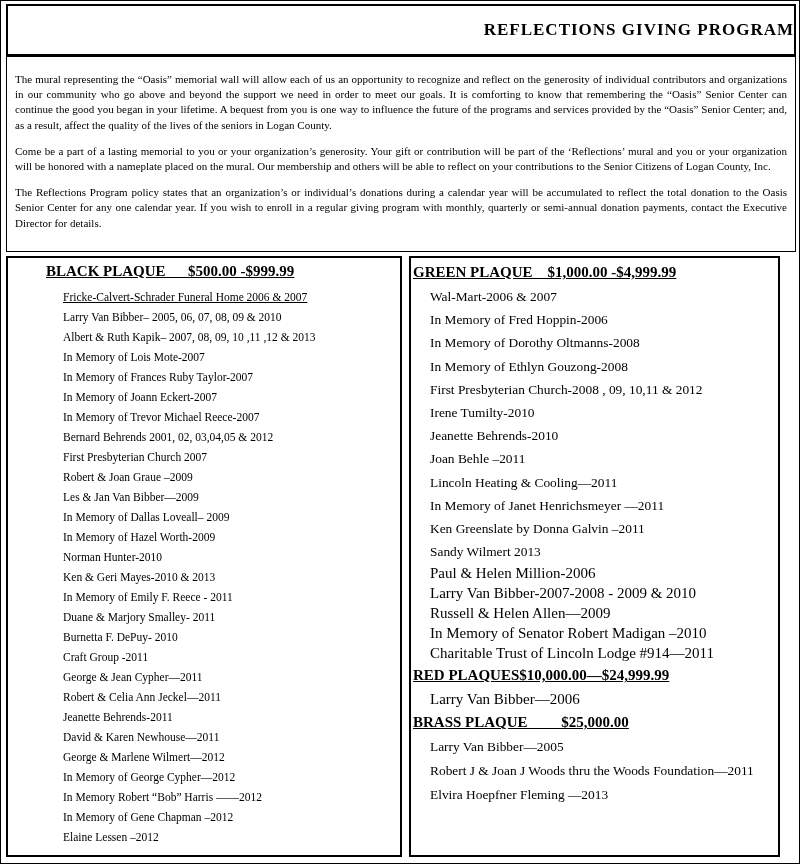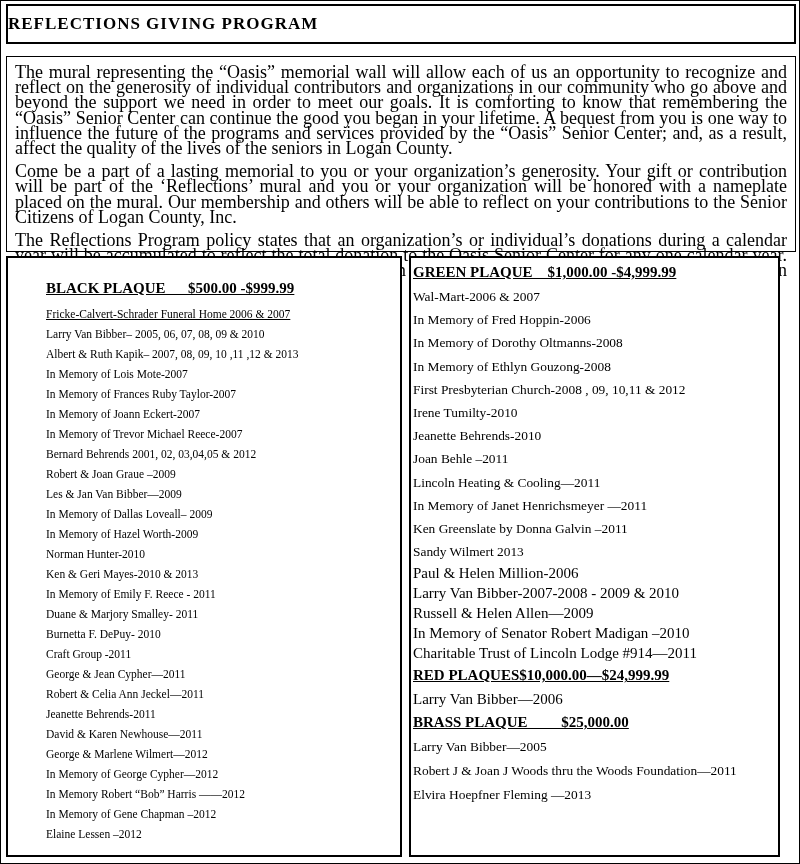--- a/index.html
+++ b/index.html
@@ -10,70 +10,70 @@
     height: 864px;
     background: #ffffff;
     color: #000000;
     font-family: "Liberation Serif", serif;
     border: 1px solid #000;
     overflow: hidden;
   }
   .title-box {
     position: absolute;
     top: 3px; left: 5px;
-    width: 790px; height: 40px;
+    width: 790px; height: 52px;
     border: 2px solid #000;
-    display: flex; align-items: center; justify-content: flex-start;
+    display: flex; align-items: center; justify-content: flex-end;
   }
   .page-title {
     margin: 0;
     font-size: 17px;
     font-weight: bold;
     letter-spacing: 1px;
   }
   .intro-box {
     position: absolute;
     top: 55px; left: 5px;
     width: 790px; height: 196px;
     border: 1px solid #000;
     padding: 4px 8px 0 8px;
   }
   .intro-para {
-    margin: 4px 0 8px 0;
-    font-size: 18px;
+    margin: 11px 0 8px 0;
+    font-size: 11px;
     line-height: 15.2px;
     text-align: justify;
   }
   .intro-para:last-child { margin-bottom: 0; }
 
   .panel {
     position: absolute;
     top: 255px; bottom: 6px;
     border: 2px solid #000;
     background: #fff;
     overflow: hidden;
   }
-  .left-panel  { left: 5px;   width: 396px; padding: 20px 8px 0 38px; }
+  .left-panel  { left: 5px;   width: 396px; padding: 3px 8px 0 38px; }
   .right-panel { left: 408px; width: 371px; padding: 4px 8px 0 2px; }
 
   .plaque-heading {
     font-weight: bold;
     font-size: 15px;
     line-height: 20px;
     white-space: pre;
   }
   .heading-underline { text-decoration: underline; }
 
   .plaque-heading-black { margin: 0 0 6px 0; }
   .plaque-heading-green { margin: 0 0 3px 0; }
   .plaque-heading-blue,
   .plaque-heading-red,
   .plaque-heading-brass { margin: 2px 0 3px 0; }
 
-  .plaque-item { white-space: nowrap; }
+  .plaque-item { white-space: nowrap; margin-left: 17px; }
 
   .plaque-list-black .plaque-item { font-size: 11.5px; line-height: 20px; }
   .plaque-list-black .plaque-item:first-child { text-decoration: underline; }
   .plaque-list-green .plaque-item { font-size: 13.4px; line-height: 23.2px; }
   .plaque-list-blue  .plaque-item { font-size: 15px; line-height: 20px; }
   .plaque-list-red   .plaque-item { font-size: 15px; line-height: 22px; }
   .plaque-list-brass .plaque-item { font-size: 13.4px; line-height: 24px; }
 </style>
 </head>
 <body>
@@ -96,20 +96,21 @@
       <div class="plaque-heading plaque-heading-black"><span class="heading-underline">BLACK PLAQUE      $500.00 -$999.99</span></div>
       <div class="plaque-list plaque-list-black">
         <div class="plaque-item">Fricke-Calvert-Schrader Funeral Home 2006 &amp; 2007</div>
         <div class="plaque-item">Larry Van Bibber– 2005, 06, 07, 08, 09 &amp; 2010</div>
         <div class="plaque-item">Albert &amp; Ruth Kapik– 2007, 08, 09, 10 ,11 ,12 &amp; 2013</div>
         <div class="plaque-item">In Memory of Lois Mote-2007</div>
         <div class="plaque-item">In Memory of Frances Ruby Taylor-2007</div>
         <div class="plaque-item">In Memory of Joann Eckert-2007</div>
         <div class="plaque-item">In Memory of Trevor Michael Reece-2007</div>
         <div class="plaque-item">Bernard Behrends 2001, 02, 03,04,05 &amp; 2012</div>
+        <div class="plaque-item">First Presbyterian Church 2007</div>
         <div class="plaque-item">Robert &amp; Joan Graue –2009</div>
         <div class="plaque-item">Les &amp; Jan Van Bibber—2009</div>
         <div class="plaque-item">In Memory of Dallas Loveall– 2009</div>
         <div class="plaque-item">In Memory of Hazel Worth-2009</div>
         <div class="plaque-item">Norman Hunter-2010</div>
         <div class="plaque-item">Ken &amp; Geri Mayes-2010 &amp; 2013</div>
         <div class="plaque-item">In Memory of Emily F. Reece - 2011</div>
         <div class="plaque-item">Duane &amp; Marjory Smalley- 2011</div>
         <div class="plaque-item">Burnetta F. DePuy- 2010</div>
         <div class="plaque-item">Craft Group -2011</div>

